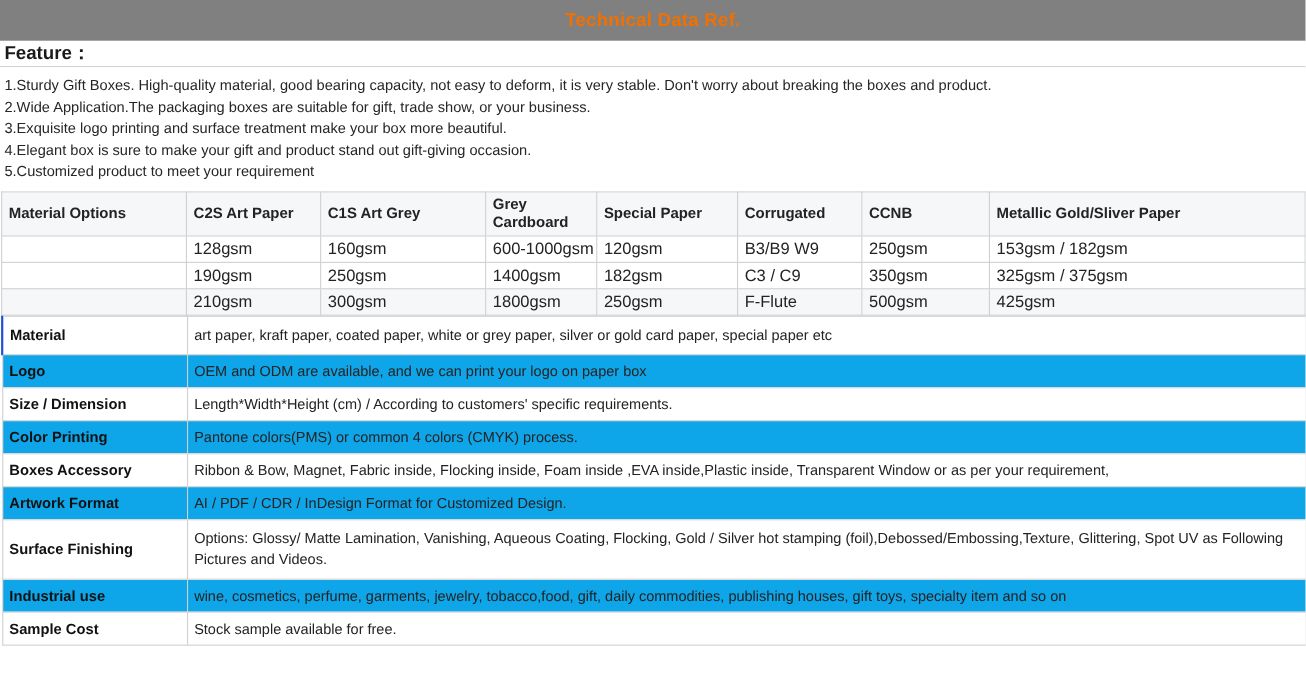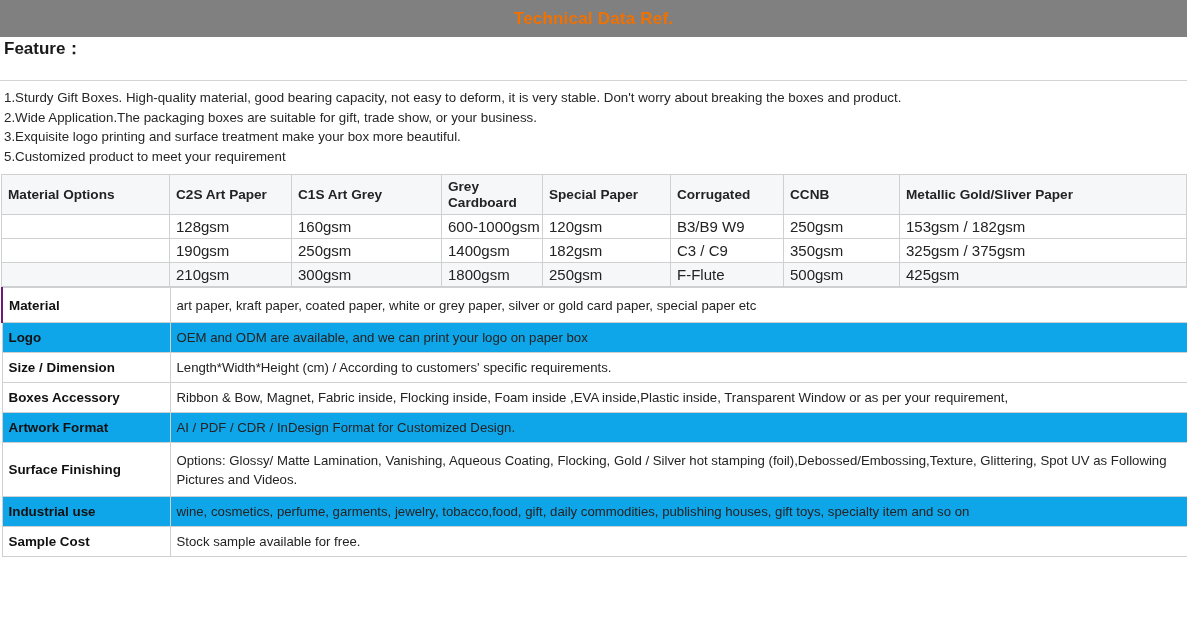--- a/index.html
+++ b/index.html
@@ -32,24 +32,24 @@
   }
   .title-text {
     color: #f07000;
     font-size: 17px;
     font-weight: bold;
     letter-spacing: 0.2px;
   }
 
   
   .feature-head {
-    height: 44px;
+    height: 24px;
     border-bottom: 1px solid #d4d4d4;
     display: flex;
-    align-items: flex-start;
+    align-items: center;
     padding-left: 4px;
     box-sizing: border-box;
   }
   .feature-head-text {
     font-size: 17px;
     font-weight: bold;
     color: #1a1a1a;
   }
 
   
@@ -110,21 +110,21 @@
     font-size: 13.4px;
     color: #111111;
     width: 168px;
   }
   .spec-table tr.shade td { background: #0ea5e9; }
   .spec-table tr.plain td { background: #ffffff; }
   .spec-table tr.first-row td {
     height: 35px;
   }
   .spec-table tr.first-row td.spec-label {
-    border-left: 2px solid #701a75;
+    border-left: 2px solid #1d4ed8;
   }
   .spec-table tr td { height: 30px; }
   .spec-table tr.tall td { height: 54px; }
   .spec-value { font-size: 13.2px; line-height: 19px; }
 </style>
 </head>
 <body>
 
 <div class="page">
 
@@ -133,20 +133,21 @@
   </div>
 
   <div class="feature-head">
     <span class="feature-head-text">Feature：</span>
   </div>
 
   <div class="feature-list">
     <div class="feature-line">1.Sturdy Gift Boxes. High-quality material, good bearing capacity, not easy to deform, it is very stable. Don't worry about breaking the boxes and product.</div>
     <div class="feature-line">2.Wide Application.The packaging boxes are suitable for gift, trade show, or your business.</div>
     <div class="feature-line">3.Exquisite logo printing and surface treatment make your box more beautiful.</div>
+    <div class="feature-line">4.Elegant box is sure to make your gift and product stand out gift-giving occasion.</div>
     <div class="feature-line">5.Customized product to meet your requirement</div>
   </div>
 
   <table class="mat-table">
     <colgroup>
       <col style="width:168px">
       <col style="width:122px">
       <col style="width:150px">
       <col style="width:101px">
       <col style="width:128px">
@@ -211,20 +212,24 @@
         <td class="spec-value">art paper, kraft paper, coated paper, white or grey paper, silver or gold card paper, special paper etc</td>
       </tr>
       <tr class="shade">
         <td class="spec-label">Logo</td>
         <td class="spec-value">OEM and ODM are available, and we can print your logo on paper box</td>
       </tr>
       <tr class="plain">
         <td class="spec-label">Size / Dimension</td>
         <td class="spec-value">Length*Width*Height (cm) / According to customers' specific requirements.</td>
       </tr>
+      <tr class="shade">
+        <td class="spec-label">Color Printing</td>
+        <td class="spec-value">Pantone colors(PMS) or common 4 colors (CMYK) process.</td>
+      </tr>
       <tr class="plain">
         <td class="spec-label">Boxes Accessory</td>
         <td class="spec-value">Ribbon &amp; Bow, Magnet, Fabric inside, Flocking inside, Foam inside ,EVA inside,Plastic inside, Transparent Window or as per your requirement,</td>
       </tr>
       <tr class="shade">
         <td class="spec-label">Artwork Format</td>
         <td class="spec-value">AI / PDF / CDR / InDesign Format for Customized Design.</td>
       </tr>
       <tr class="plain tall">
         <td class="spec-label">Surface Finishing</td>

